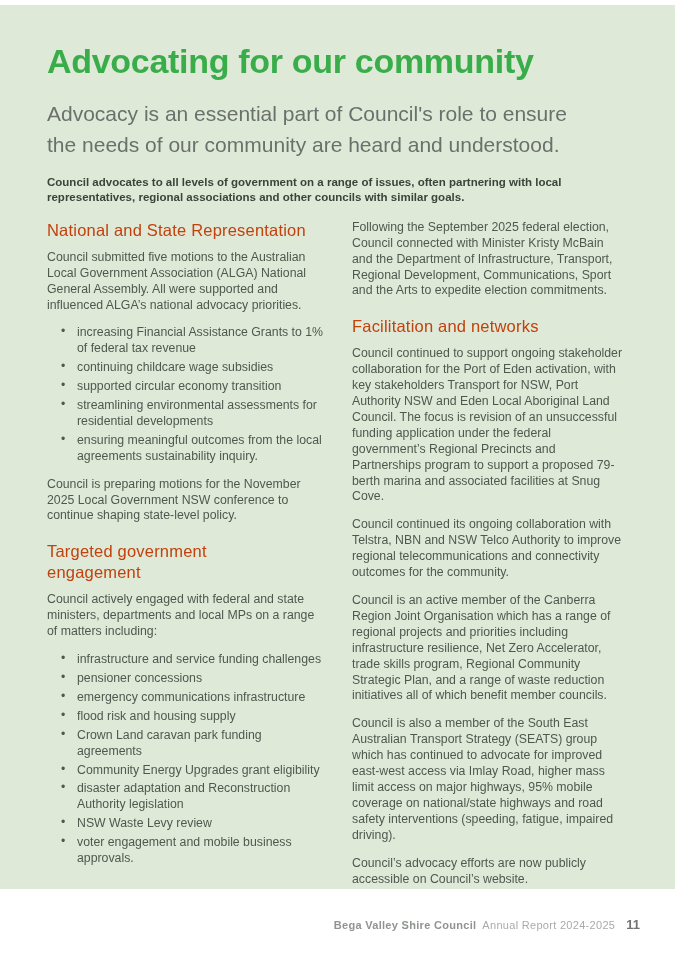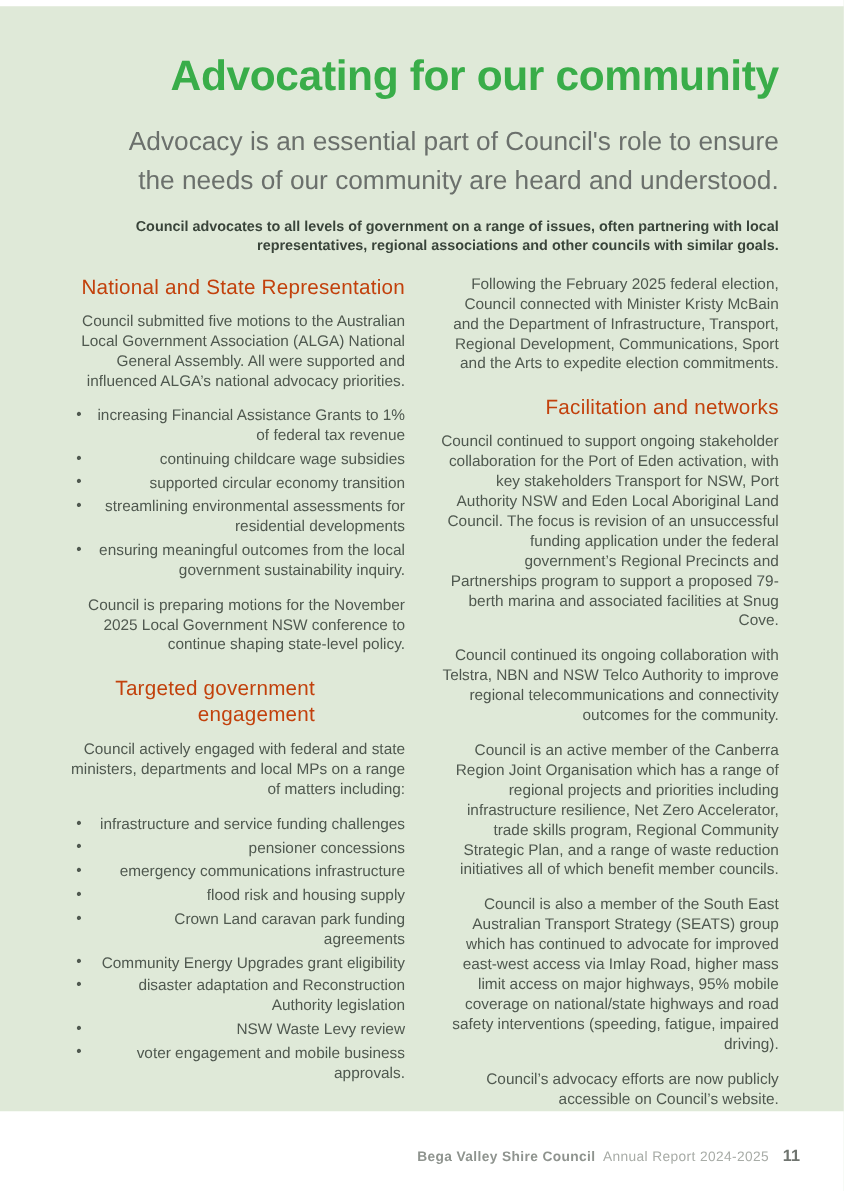--- a/index.html
+++ b/index.html
@@ -1,15 +1,15 @@
 <!DOCTYPE html>
 <html><head>
 <meta charset="utf-8">
 <style>
-  * { box-sizing: border-box; text-align: right; }
+  * { box-sizing: border-box; }
   html, body { margin: 0; padding: 0; }
   body {
     width: 675px;
     height: 953px;
     background: #ffffff;
     font-family: "Liberation Sans", sans-serif;
     position: relative;
     overflow: hidden;
   }
   .panel {
@@ -130,41 +130,41 @@
   <div class="columns">
 
     <div class="col-left">
       <h2 class="nowrap">National and State Representation</h2>
       <p>Council submitted five motions to the Australian Local Government Association (ALGA) National General Assembly. All were supported and influenced ALGA’s national advocacy priorities.</p>
       <ul>
         <li>increasing Financial Assistance Grants to 1% of federal tax revenue</li>
         <li>continuing childcare wage subsidies</li>
         <li>supported circular economy transition</li>
         <li>streamlining environmental assessments for residential developments</li>
-        <li>ensuring meaningful outcomes from the local government sustainability inquiry.</li>
+        <li>ensuring meaningful outcomes from the local agreements sustainability inquiry.</li>
       </ul>
       <p>Council is preparing motions for the November 2025 Local Government NSW conference to continue shaping state-level policy.</p>
 
       <h2 class="spaced narrow">Targeted government engagement</h2>
       <p>Council actively engaged with federal and state ministers, departments and local MPs on a range of matters including:</p>
       <ul>
         <li>infrastructure and service funding challenges</li>
         <li>pensioner concessions</li>
         <li>emergency communications infrastructure</li>
         <li>flood risk and housing supply</li>
         <li>Crown Land caravan park funding agreements</li>
         <li>Community Energy Upgrades grant eligibility</li>
         <li>disaster adaptation and Reconstruction Authority legislation</li>
         <li>NSW Waste Levy review</li>
         <li>voter engagement and mobile business approvals.</li>
       </ul>
     </div>
 
     <div class="col-right">
-      <p>Following the February 2025 federal election, Council connected with Minister Kristy McBain and the Department of Infrastructure, Transport, Regional Development, Communications, Sport and the Arts to expedite election commitments.</p>
+      <p>Following the September 2025 federal election, Council connected with Minister Kristy McBain and the Department of Infrastructure, Transport, Regional Development, Communications, Sport and the Arts to expedite election commitments.</p>
 
       <h2 class="spaced">Facilitation and networks</h2>
       <p>Council continued to support ongoing stakeholder collaboration for the Port of Eden activation, with key stakeholders Transport for NSW, Port Authority NSW and Eden Local Aboriginal Land Council. The focus is revision of an unsuccessful funding application under the federal government’s Regional Precincts and Partnerships program to support a proposed 79-berth marina and associated facilities at Snug Cove.</p>
       <p>Council continued its ongoing collaboration with Telstra, NBN and NSW Telco Authority to improve regional telecommunications and connectivity outcomes for the community.</p>
       <p>Council is an active member of the Canberra Region Joint Organisation which has a range of regional projects and priorities including infrastructure resilience, Net Zero Accelerator, trade skills program, Regional Community Strategic Plan, and a range of waste reduction initiatives all of which benefit member councils.</p>
       <p>Council is also a member of the South East Australian Transport Strategy (SEATS) group which has continued to advocate for improved east-west access via Imlay Road, higher mass limit access on major highways, 95% mobile coverage on national/state highways and road safety interventions (speeding, fatigue, impaired driving).</p>
       <p>Council’s advocacy efforts are now publicly accessible on Council’s website.</p>
     </div>
 
   </div>

